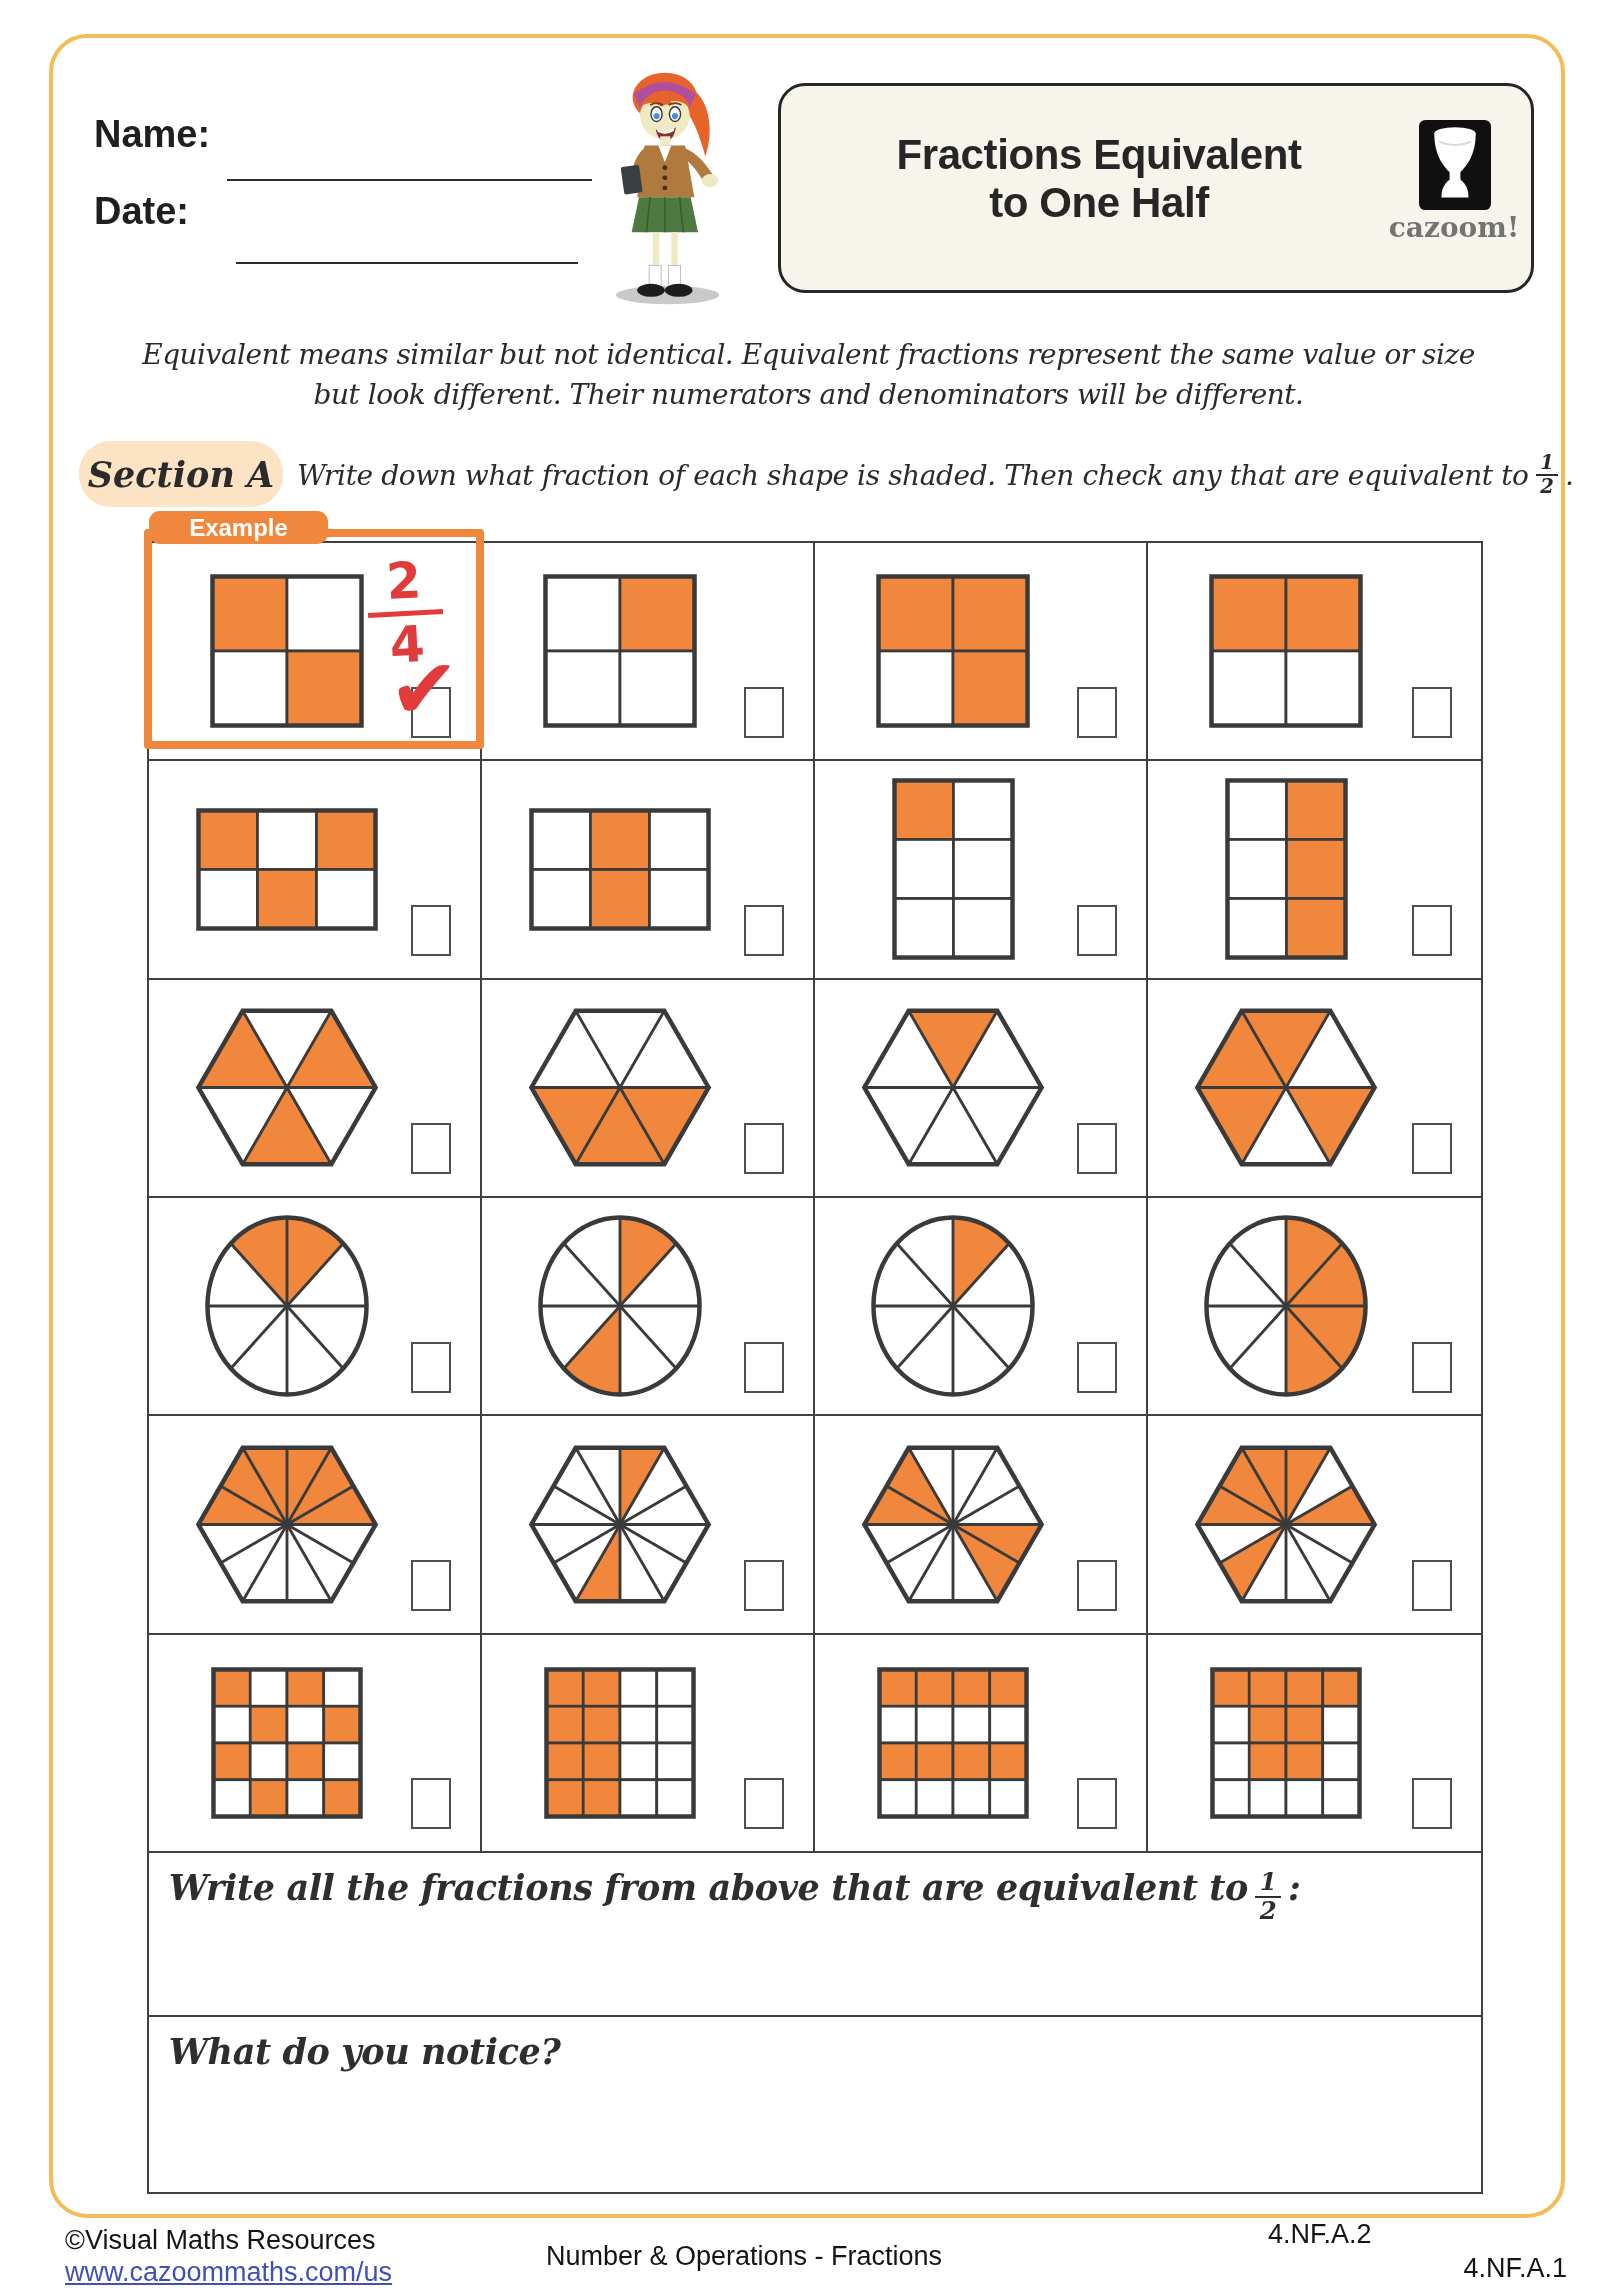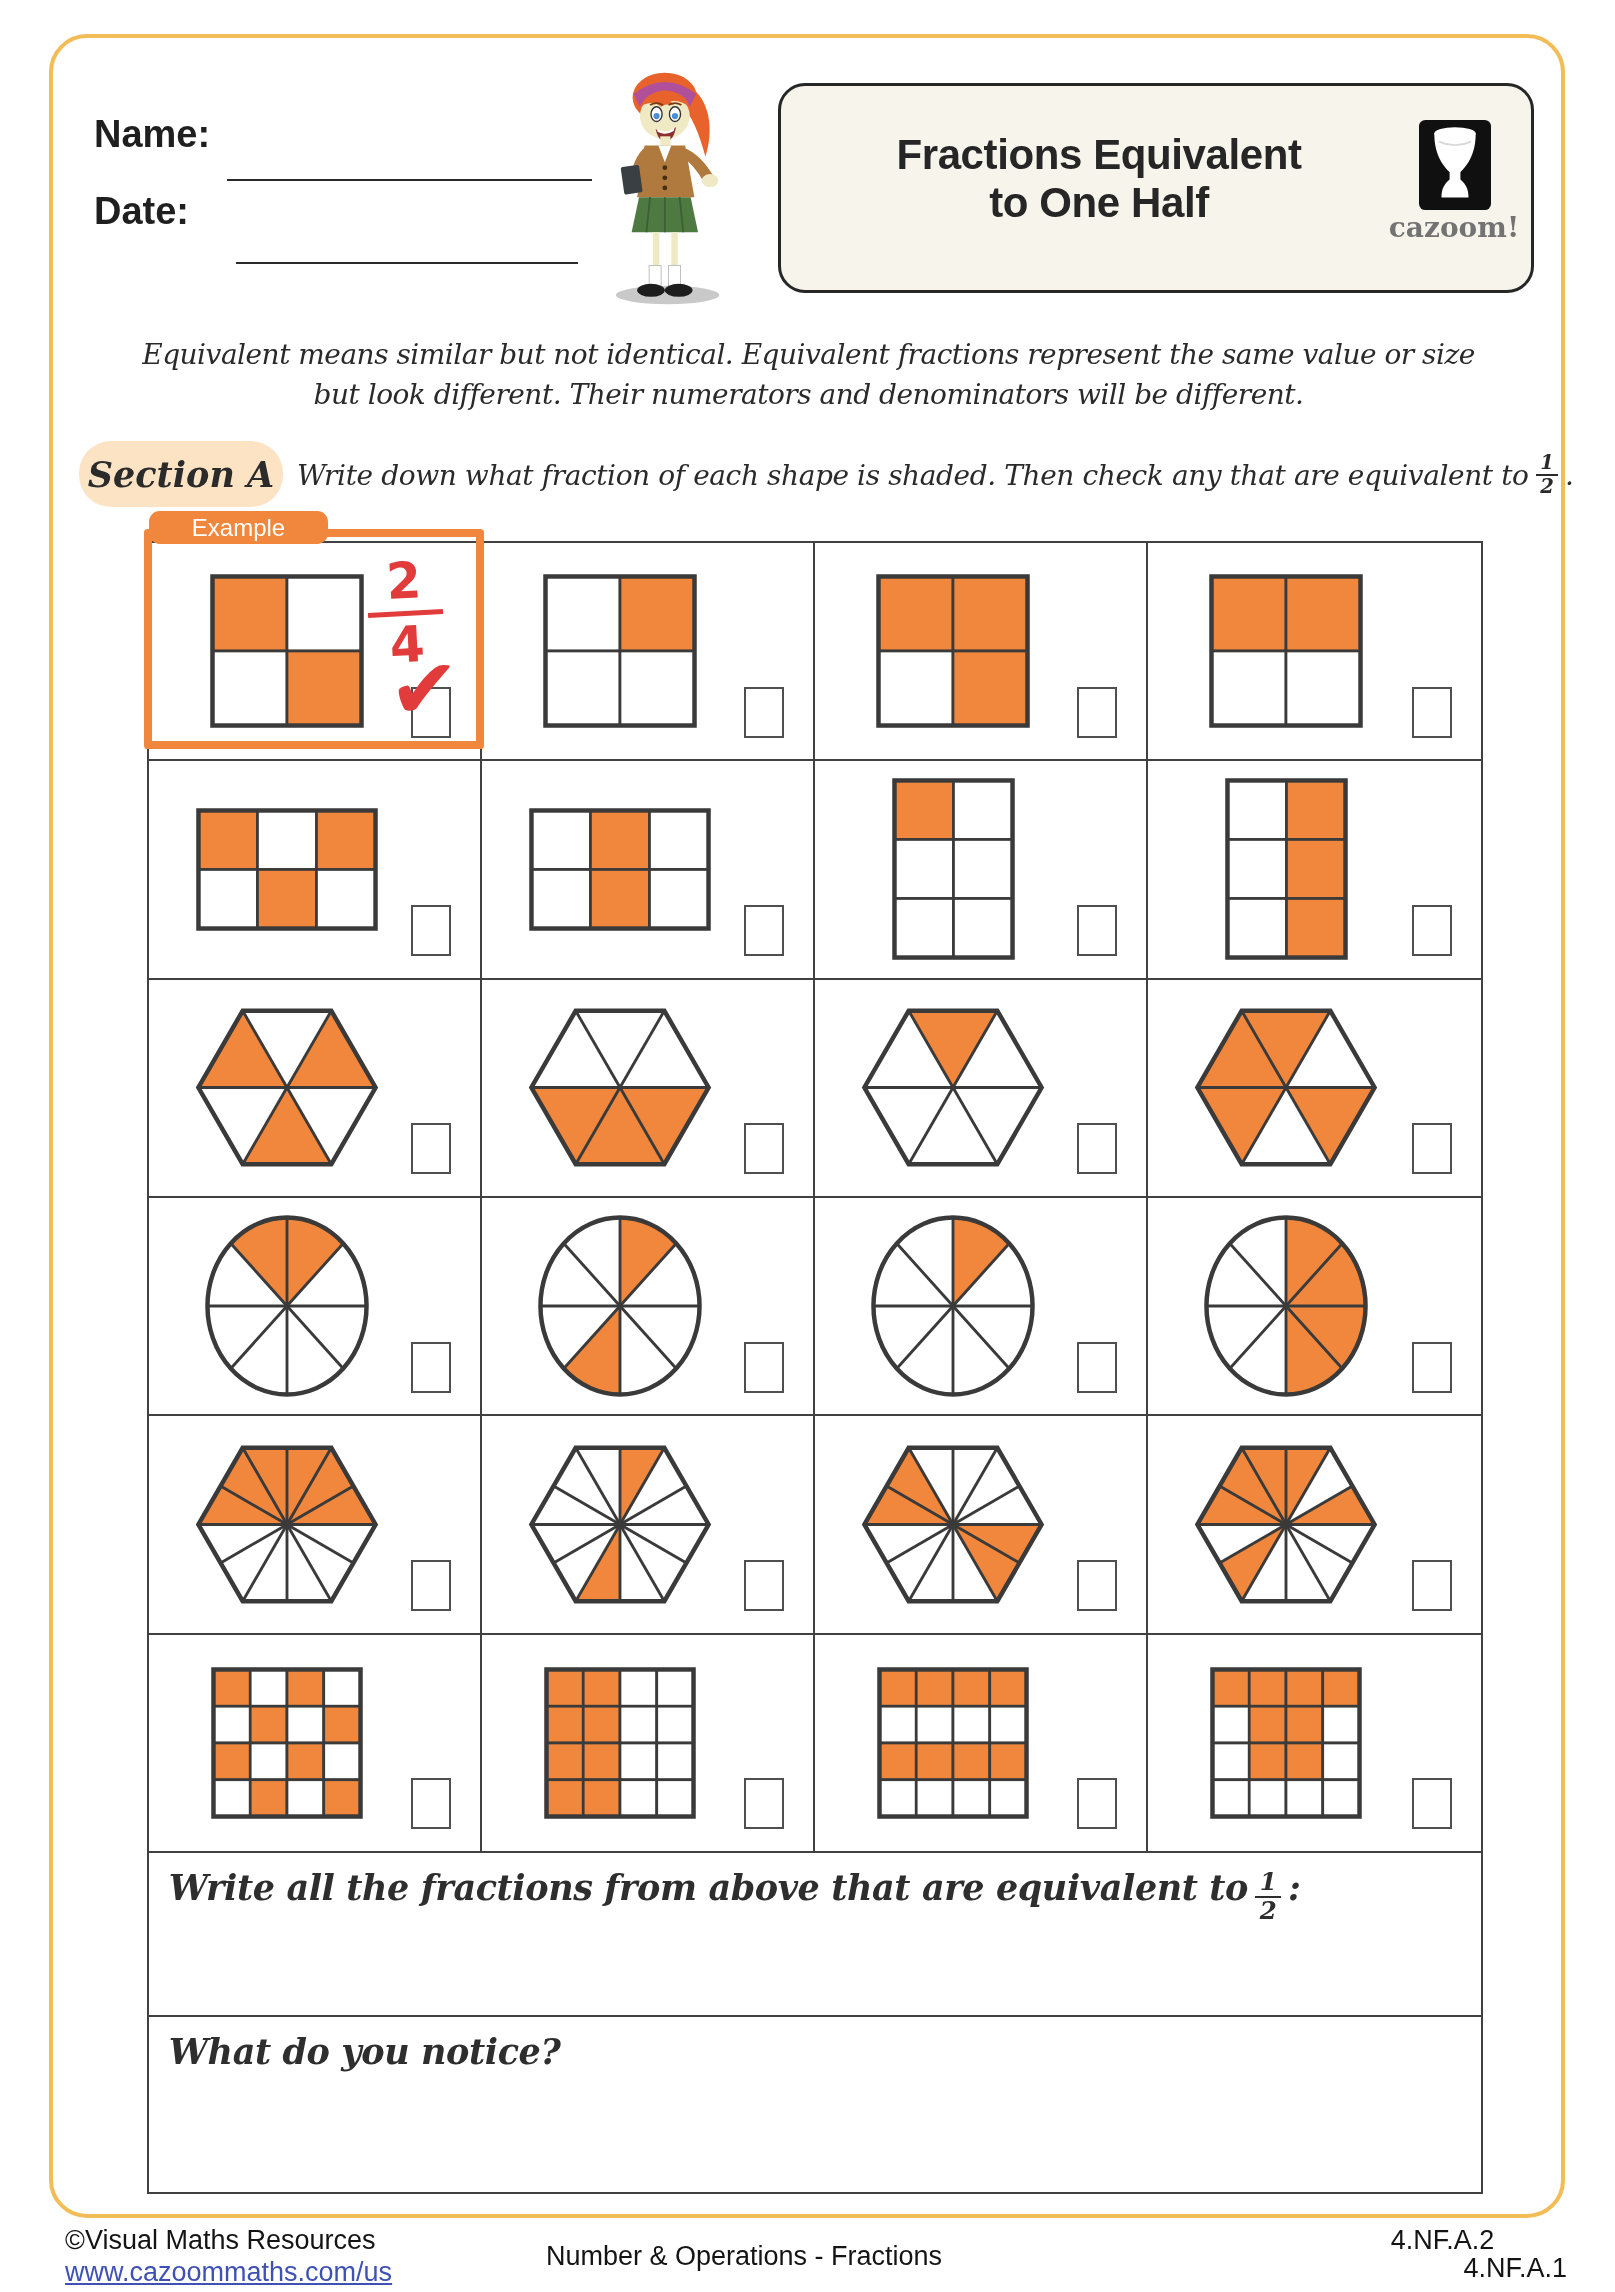--- a/index.html
+++ b/index.html
@@ -36,21 +36,21 @@
   .shape-grid{display:grid;grid-template-columns:repeat(4,1fr);grid-template-rows:repeat(6,1fr);height:1310px;}
   .cell{position:relative;border-right:2.7px solid #414141;border-bottom:2.7px solid #414141;}
   .cell:nth-child(4n){border-right:none;}
   .shape-wrap{position:absolute;left:7.2px;top:0;width:262px;height:100%;
         display:flex;align-items:center;justify-content:center;}
   .checkbox{position:absolute;right:29px;bottom:21.5px;width:36px;height:47px;border:2.7px solid #4f4f4f;background:#fff;}
   
   .ex-border{position:absolute;left:-5.4px;top:-14.3px;right:-3.6px;bottom:10.7px;border:8px solid #F0873C;
         border-radius:3.6px;pointer-events:none;z-index:3;}
   .ex-tab{position:absolute;left:0px;top:-32px;width:179px;height:33px;background:#F0873C;border-radius:10.7px;
-        color:#fff;font-weight:normal;font-size:24px;display:flex;align-items:center;justify-content:center;z-index:4;}
+        color:#fff;font-weight:bold;font-size:24px;display:flex;align-items:center;justify-content:center;z-index:4;}
   .ex-frac{position:absolute;left:219px;top:10.7px;width:75px;text-align:center;color:#E23B3B;
         font-family:"DejaVu Sans",sans-serif;font-weight:bold;font-size:50px;line-height:1.1;transform:rotate(-3deg);z-index:2;}
   .ex-frac .ex-num{display:block;border-bottom:5.4px solid #E23B3B;padding:0 5.4px 1.8px;}
   .ex-frac .ex-den{display:block;padding-top:1.8px;}
   .ex-check{position:absolute;left:240px;top:104px;font-family:"DejaVu Sans",sans-serif;font-weight:bold;
         font-size:84px;color:#E23B3B;line-height:1;z-index:4;}
   
   .write-row{height:164px;border-bottom:2.7px solid #414141;box-sizing:border-box;padding:14.3px 19.7px;}
   .notice-row{height:175px;box-sizing:border-box;padding:14.3px 19.7px;}
   .prompt-line{display:flex;align-items:flex-start;font-family:"DejaVu Serif",serif;font-style:italic;
@@ -668,16 +668,16 @@
     <div class="notice-row">
       <div class="prompt-line">
         <span>What do you notice?</span>
       </div>
     </div>
   </div>
 
   <div class="ft" style="left:65px;top:2225px;">©Visual Maths Resources</div>
   <div class="ft ft-link" style="left:65px;top:2257px;">www.cazoommaths.com/us</div>
   <div class="ft" style="left:0;top:2241px;width:1488px;text-align:center;">Number &amp; Operations - Fractions</div>
-  <div class="ft" style="left:1308px;top:2219px;width:269px;text-align:center;margin-top:6px;">4.NF.A.2</div>
+  <div class="ft" style="left:1268px;top:2219px;width:269px;text-align:left;">4.NF.A.2</div>
   <div class="ft" style="left:1298px;top:2253px;width:269px;text-align:right;">4.NF.A.1</div>
 </div>
 
 
 </body></html>

